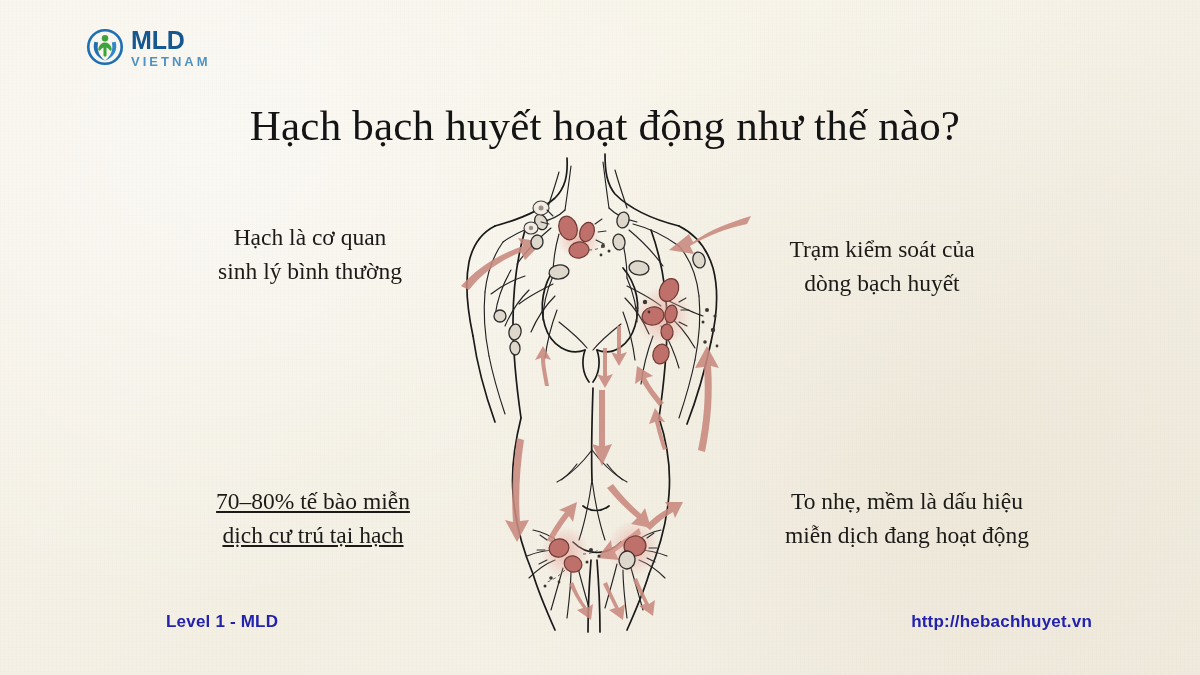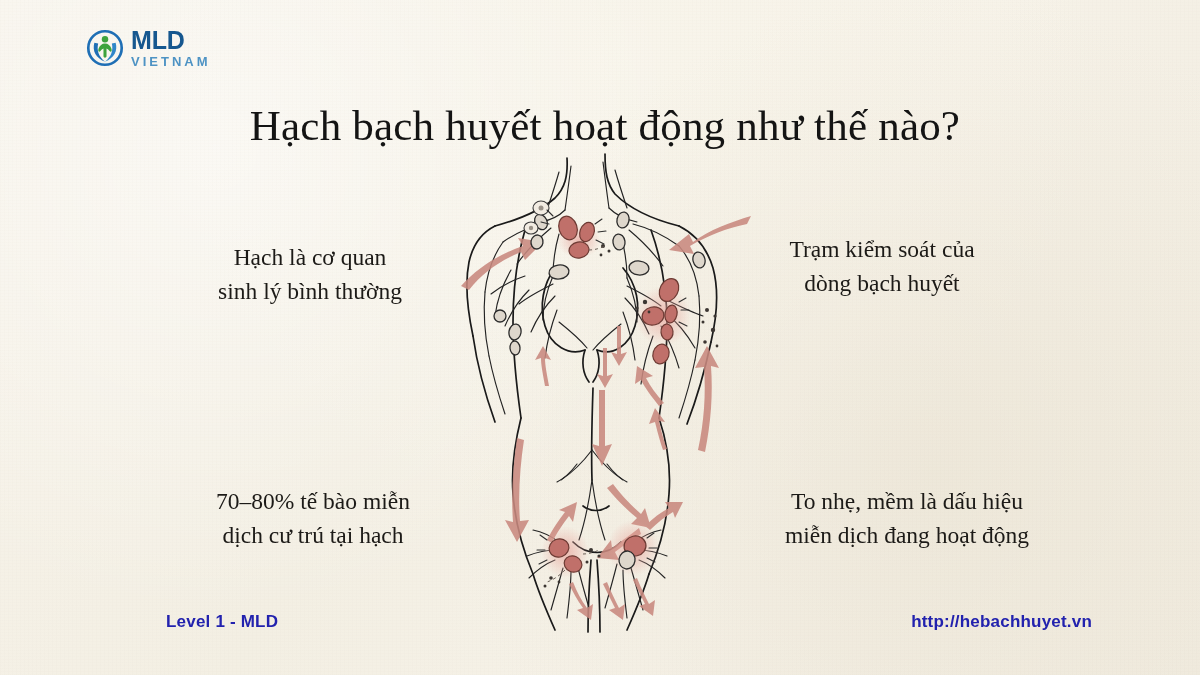--- a/index.html
+++ b/index.html
@@ -32,21 +32,20 @@
       repeating-linear-gradient(0deg, rgba(180,170,150,0.045) 0px, rgba(180,170,150,0.045) 1px, rgba(255,255,255,0) 1px, rgba(255,255,255,0) 3px),
       repeating-linear-gradient(90deg, rgba(190,180,160,0.04) 0px, rgba(190,180,160,0.04) 1px, rgba(255,255,255,0) 1px, rgba(255,255,255,0) 4px);
   }
 
   
   .logo {
     position: absolute;
     left: 86px;
     top: 28px;
     display: flex;
-    align-items: center;
     gap: 7px;
   }
   .logo-mark { width: 38px; height: 38px; display: block; }
   .logo-words {
     display: flex;
     flex-direction: column;
     line-height: 1;
     font-family: "Liberation Sans", sans-serif;
   }
   .logo-main {
@@ -79,23 +78,23 @@
 
   
   .caption {
     position: absolute;
     font-size: 23.5px;
     line-height: 1.45;
     text-align: center;
     color: #1c1a17;
     white-space: pre-line;
   }
-  .cap-tl { left: 150px;  top: 240px; width: 320px; }
+  .cap-tl { left: 150px;  top: 220px; width: 320px; }
   .cap-tr { left: 712px;  top: 232px; width: 340px; }
-  .cap-bl { left: 148px;  top: 484px; width: 330px; }
+  .cap-bl { left: 148px;  top: 484px; width: 330px; text-decoration: underline; }
   .cap-br { left: 732px;  top: 484px; width: 350px; }
 
   
   .illustration {
     position: absolute;
     left: 455px;
     top: 150px;
     width: 300px;
     height: 485px;
   }

